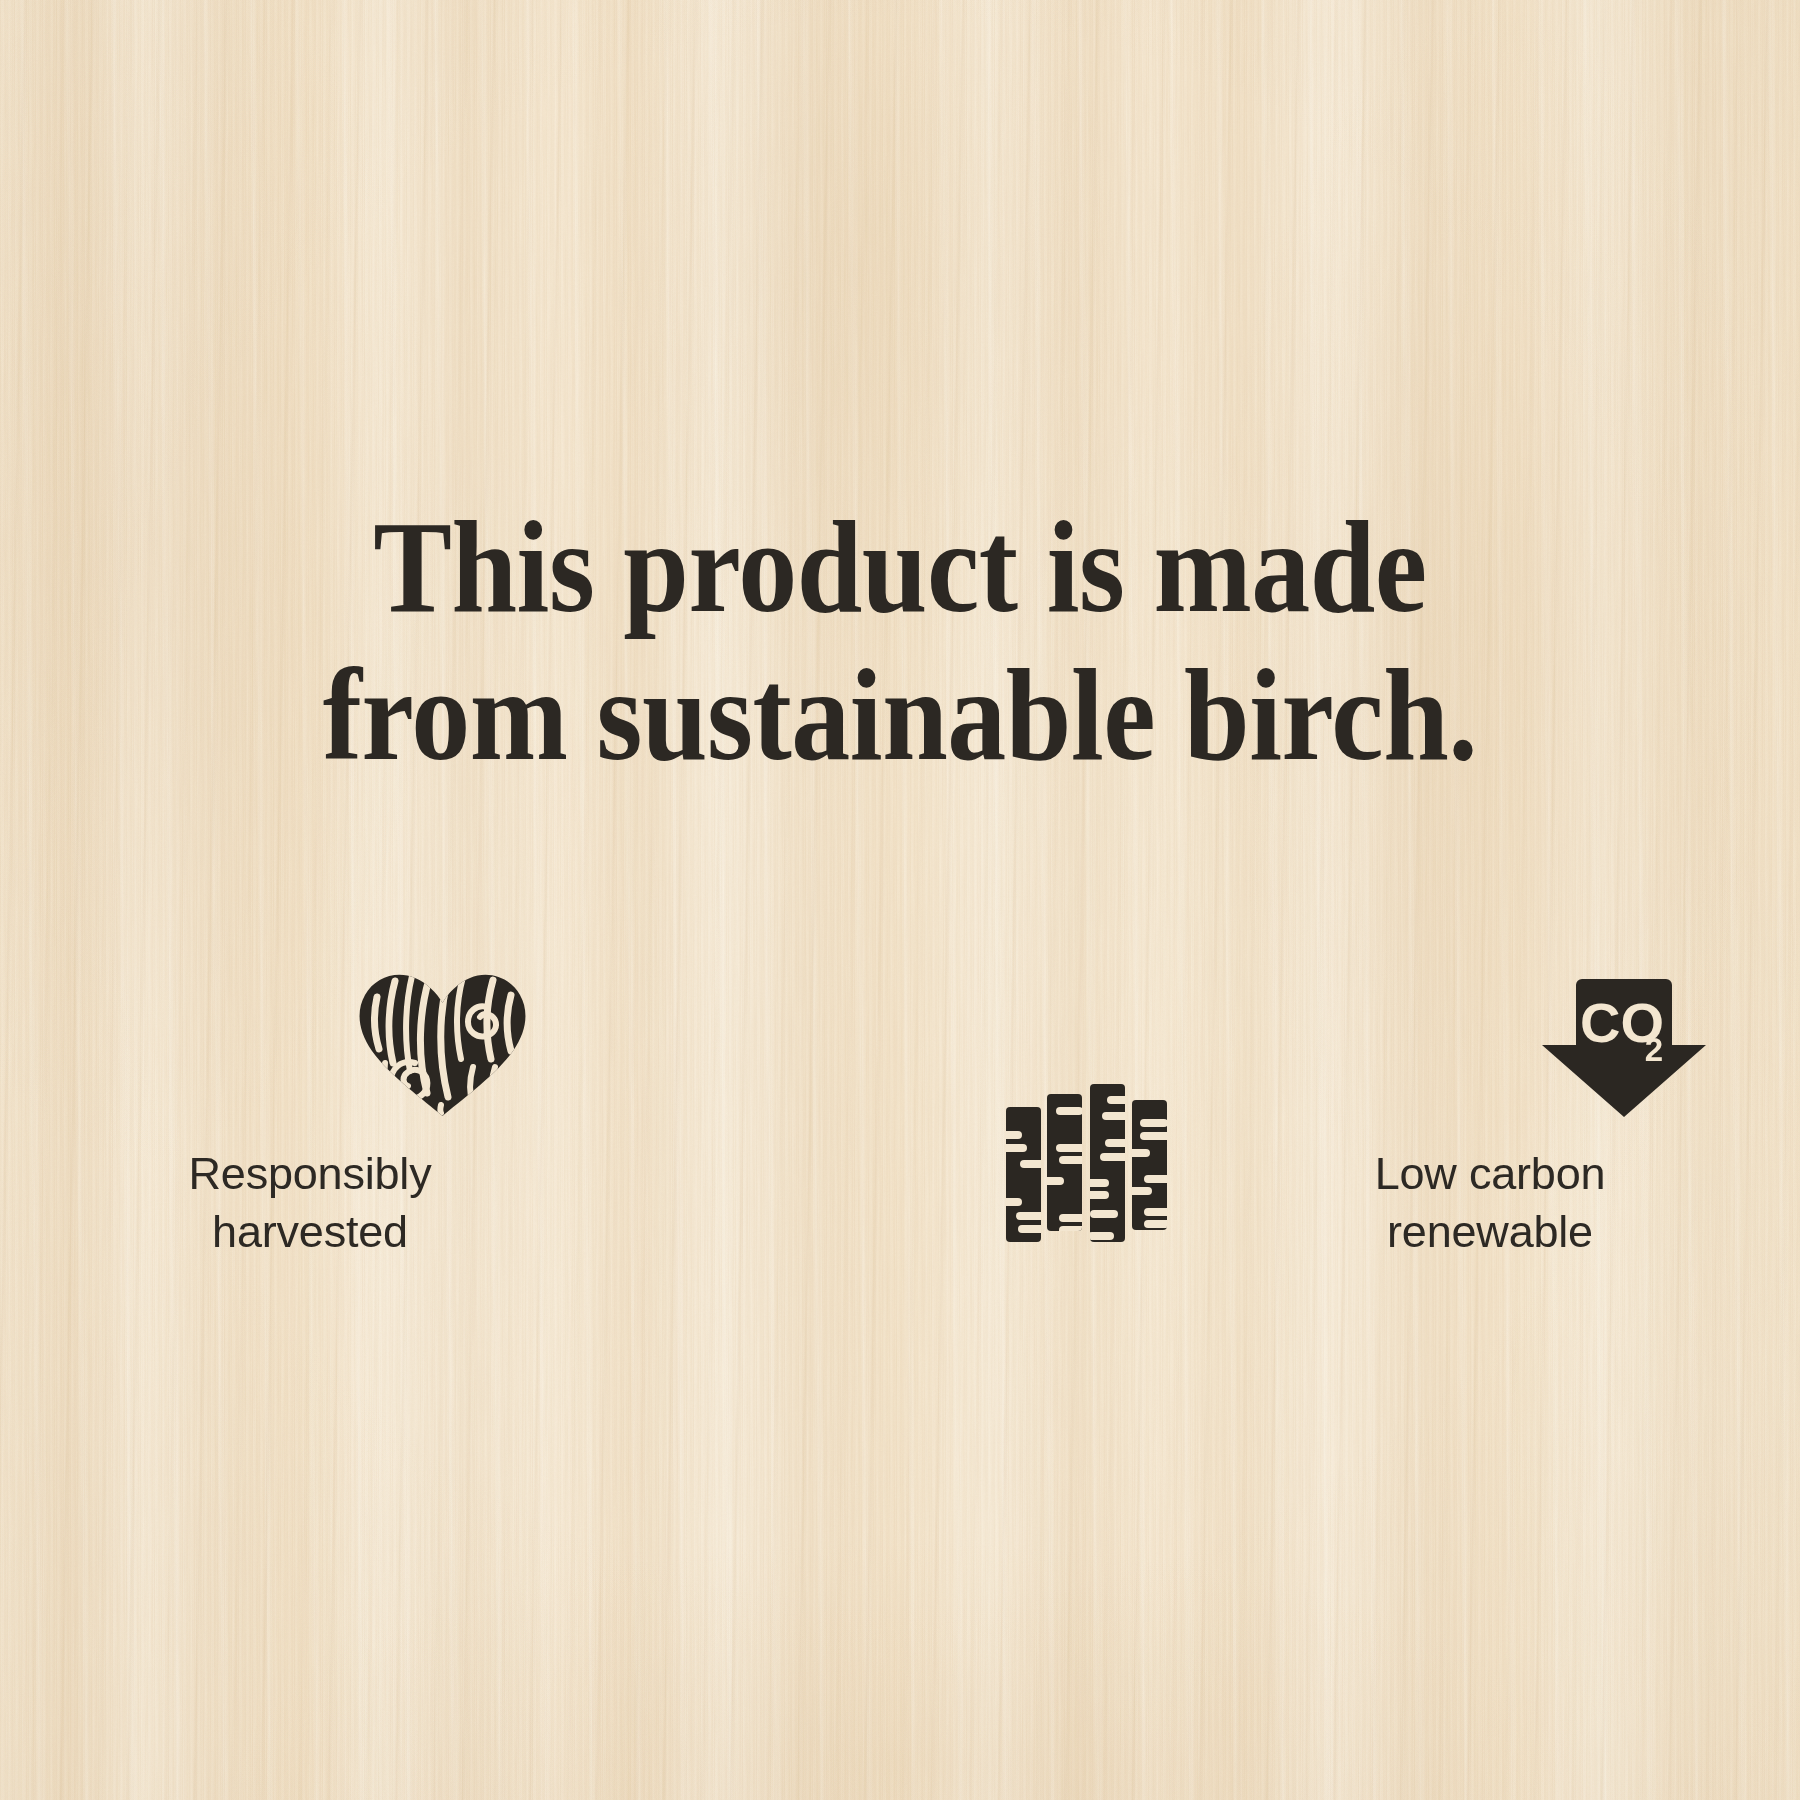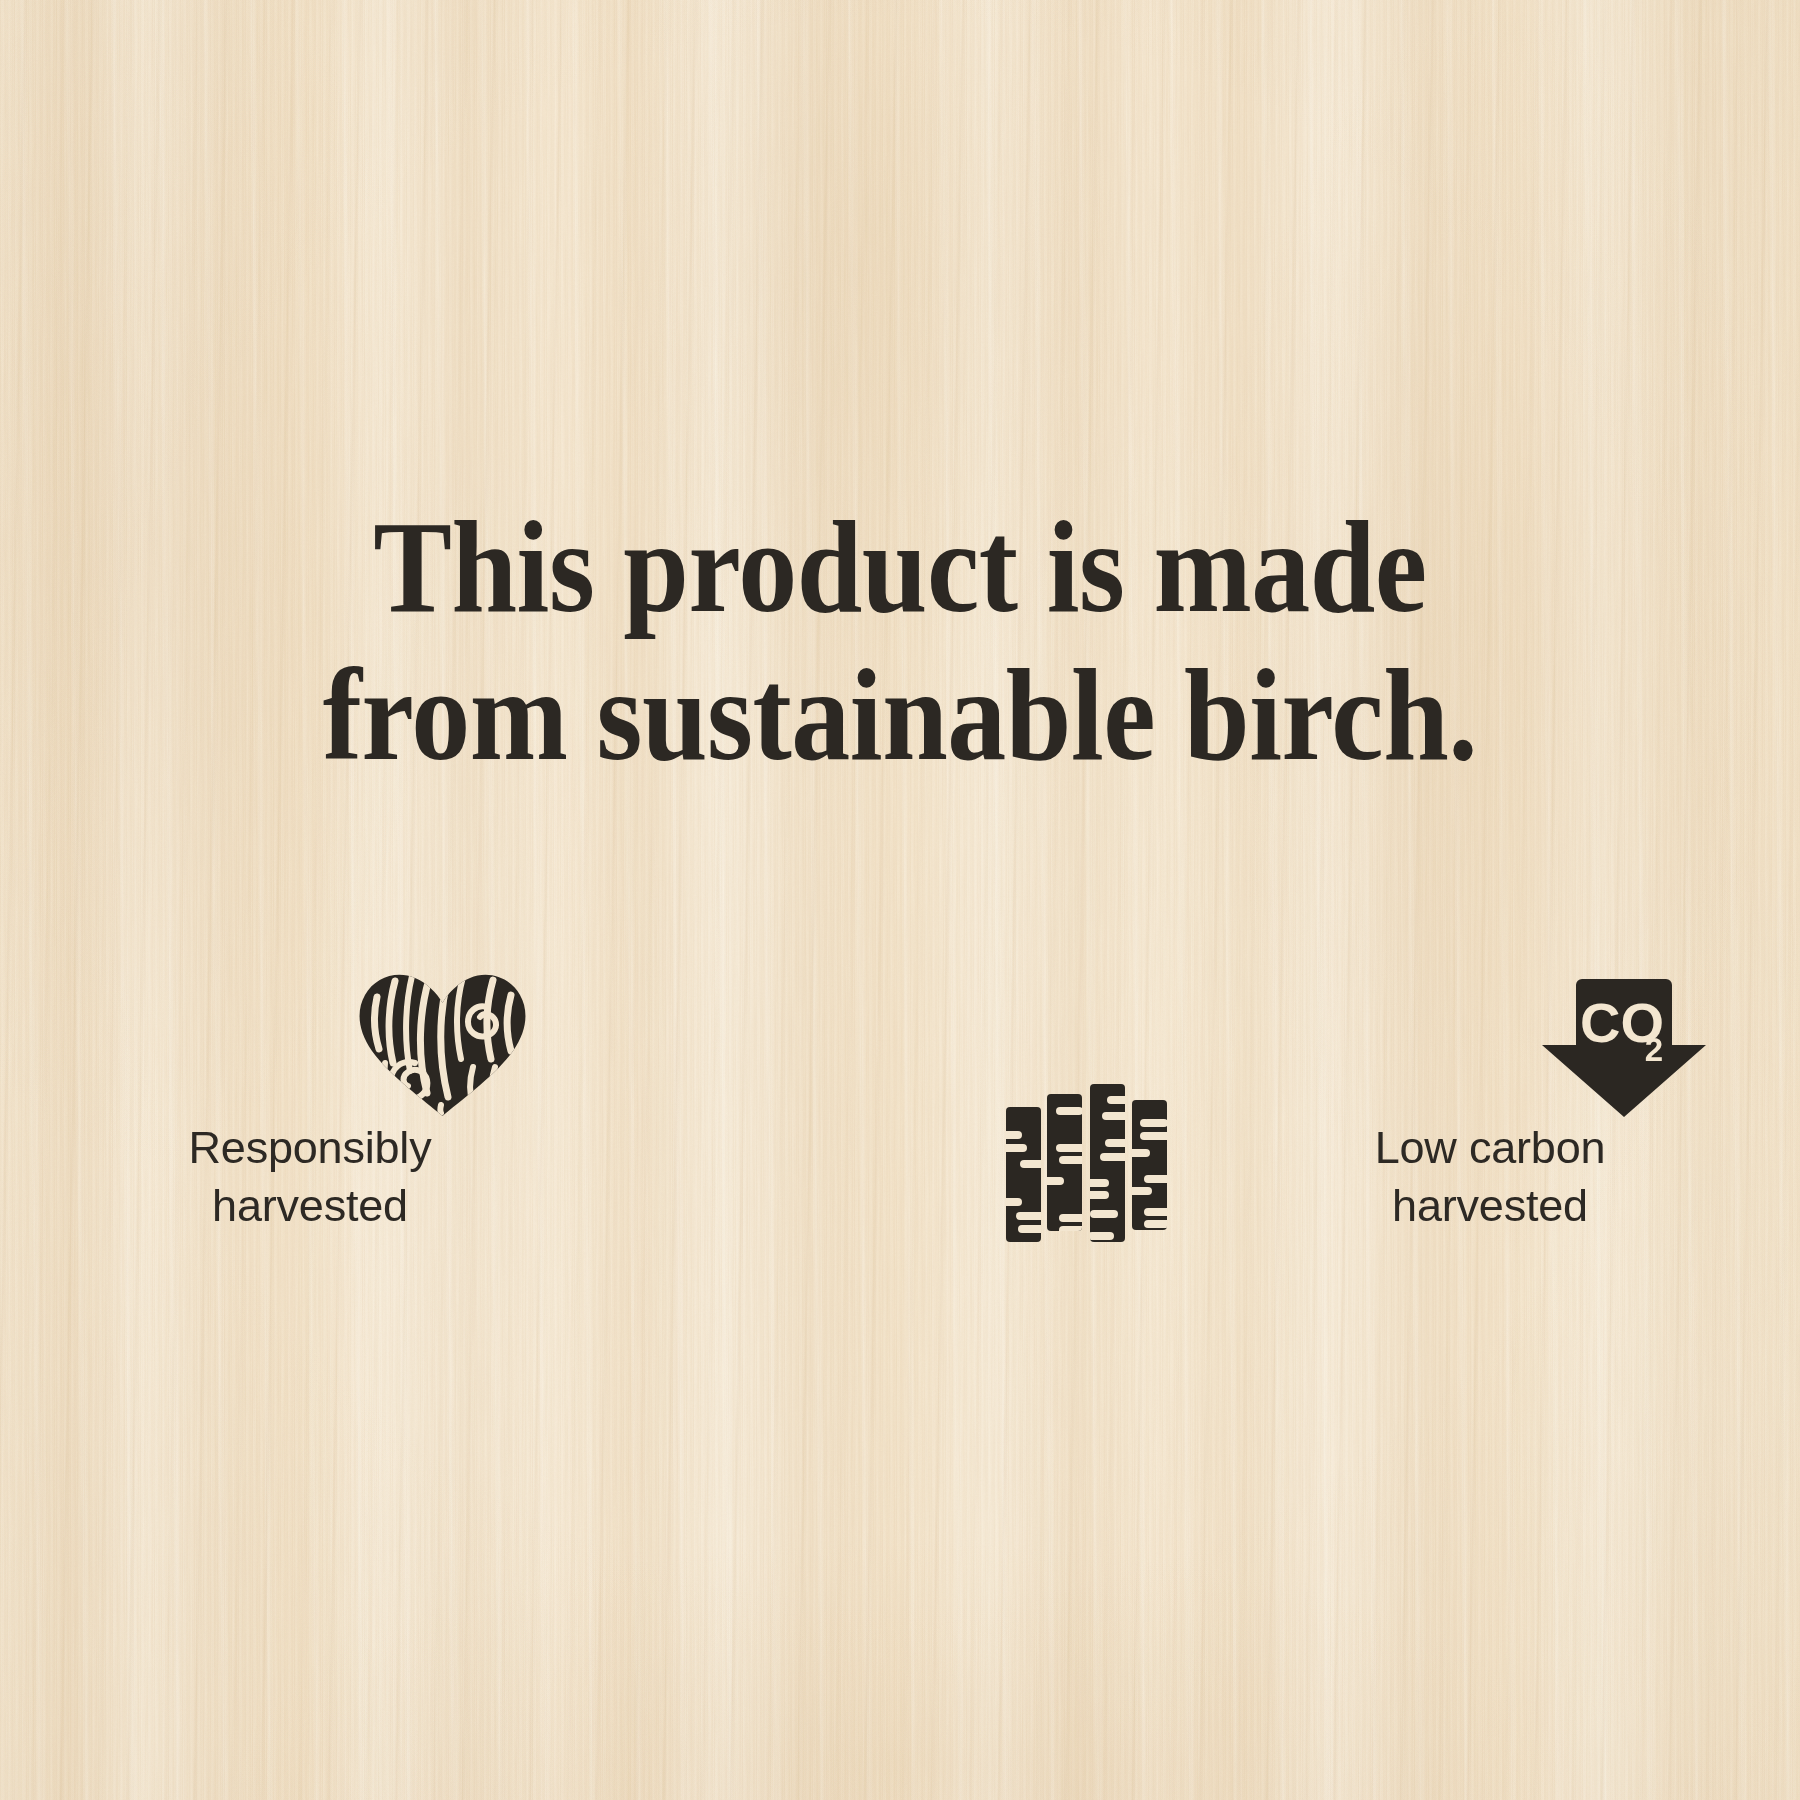--- a/index.html
+++ b/index.html
@@ -157,20 +157,21 @@
     text-align: center;
   }
 
   .feature .icon-slot {
     display: flex;
     align-items: flex-end;
     justify-content: flex-end;
   }
 
   .feature .caption {
+    margin-top: 26px;
     font-family: "Liberation Sans", sans-serif;
     font-size: 45px;
     line-height: 1.28;
     color: #2d2924;
     letter-spacing: -0.2px;
     white-space: pre-line;
   }
 
   
   .feature-harvested {
@@ -356,18 +357,18 @@
         <div class="icon-slot">
           <svg width="172" height="140" viewBox="0 0 172 140" xmlns="http://www.w3.org/2000/svg">
             <path d="M44 0 H128 A6 6 0 0 1 134 6 V66 H168 L86 138 L4 66 H38 V6 A6 6 0 0 1 44 0 Z" fill="#2b2722"></path>
             <g fill="#f3e6d0" font-family="'Liberation Sans', sans-serif" font-weight="bold">
               <text x="84" y="63" text-anchor="middle" font-size="56">CO</text>
               <text x="116" y="82" text-anchor="middle" font-size="33">2</text>
             </g>
           </svg>
         </div>
         <div class="caption">Low carbon
-harvested</div>
+renewable</div>
       </div>
 
     </div>
   </div>
 </div>
 
 </body></html>

